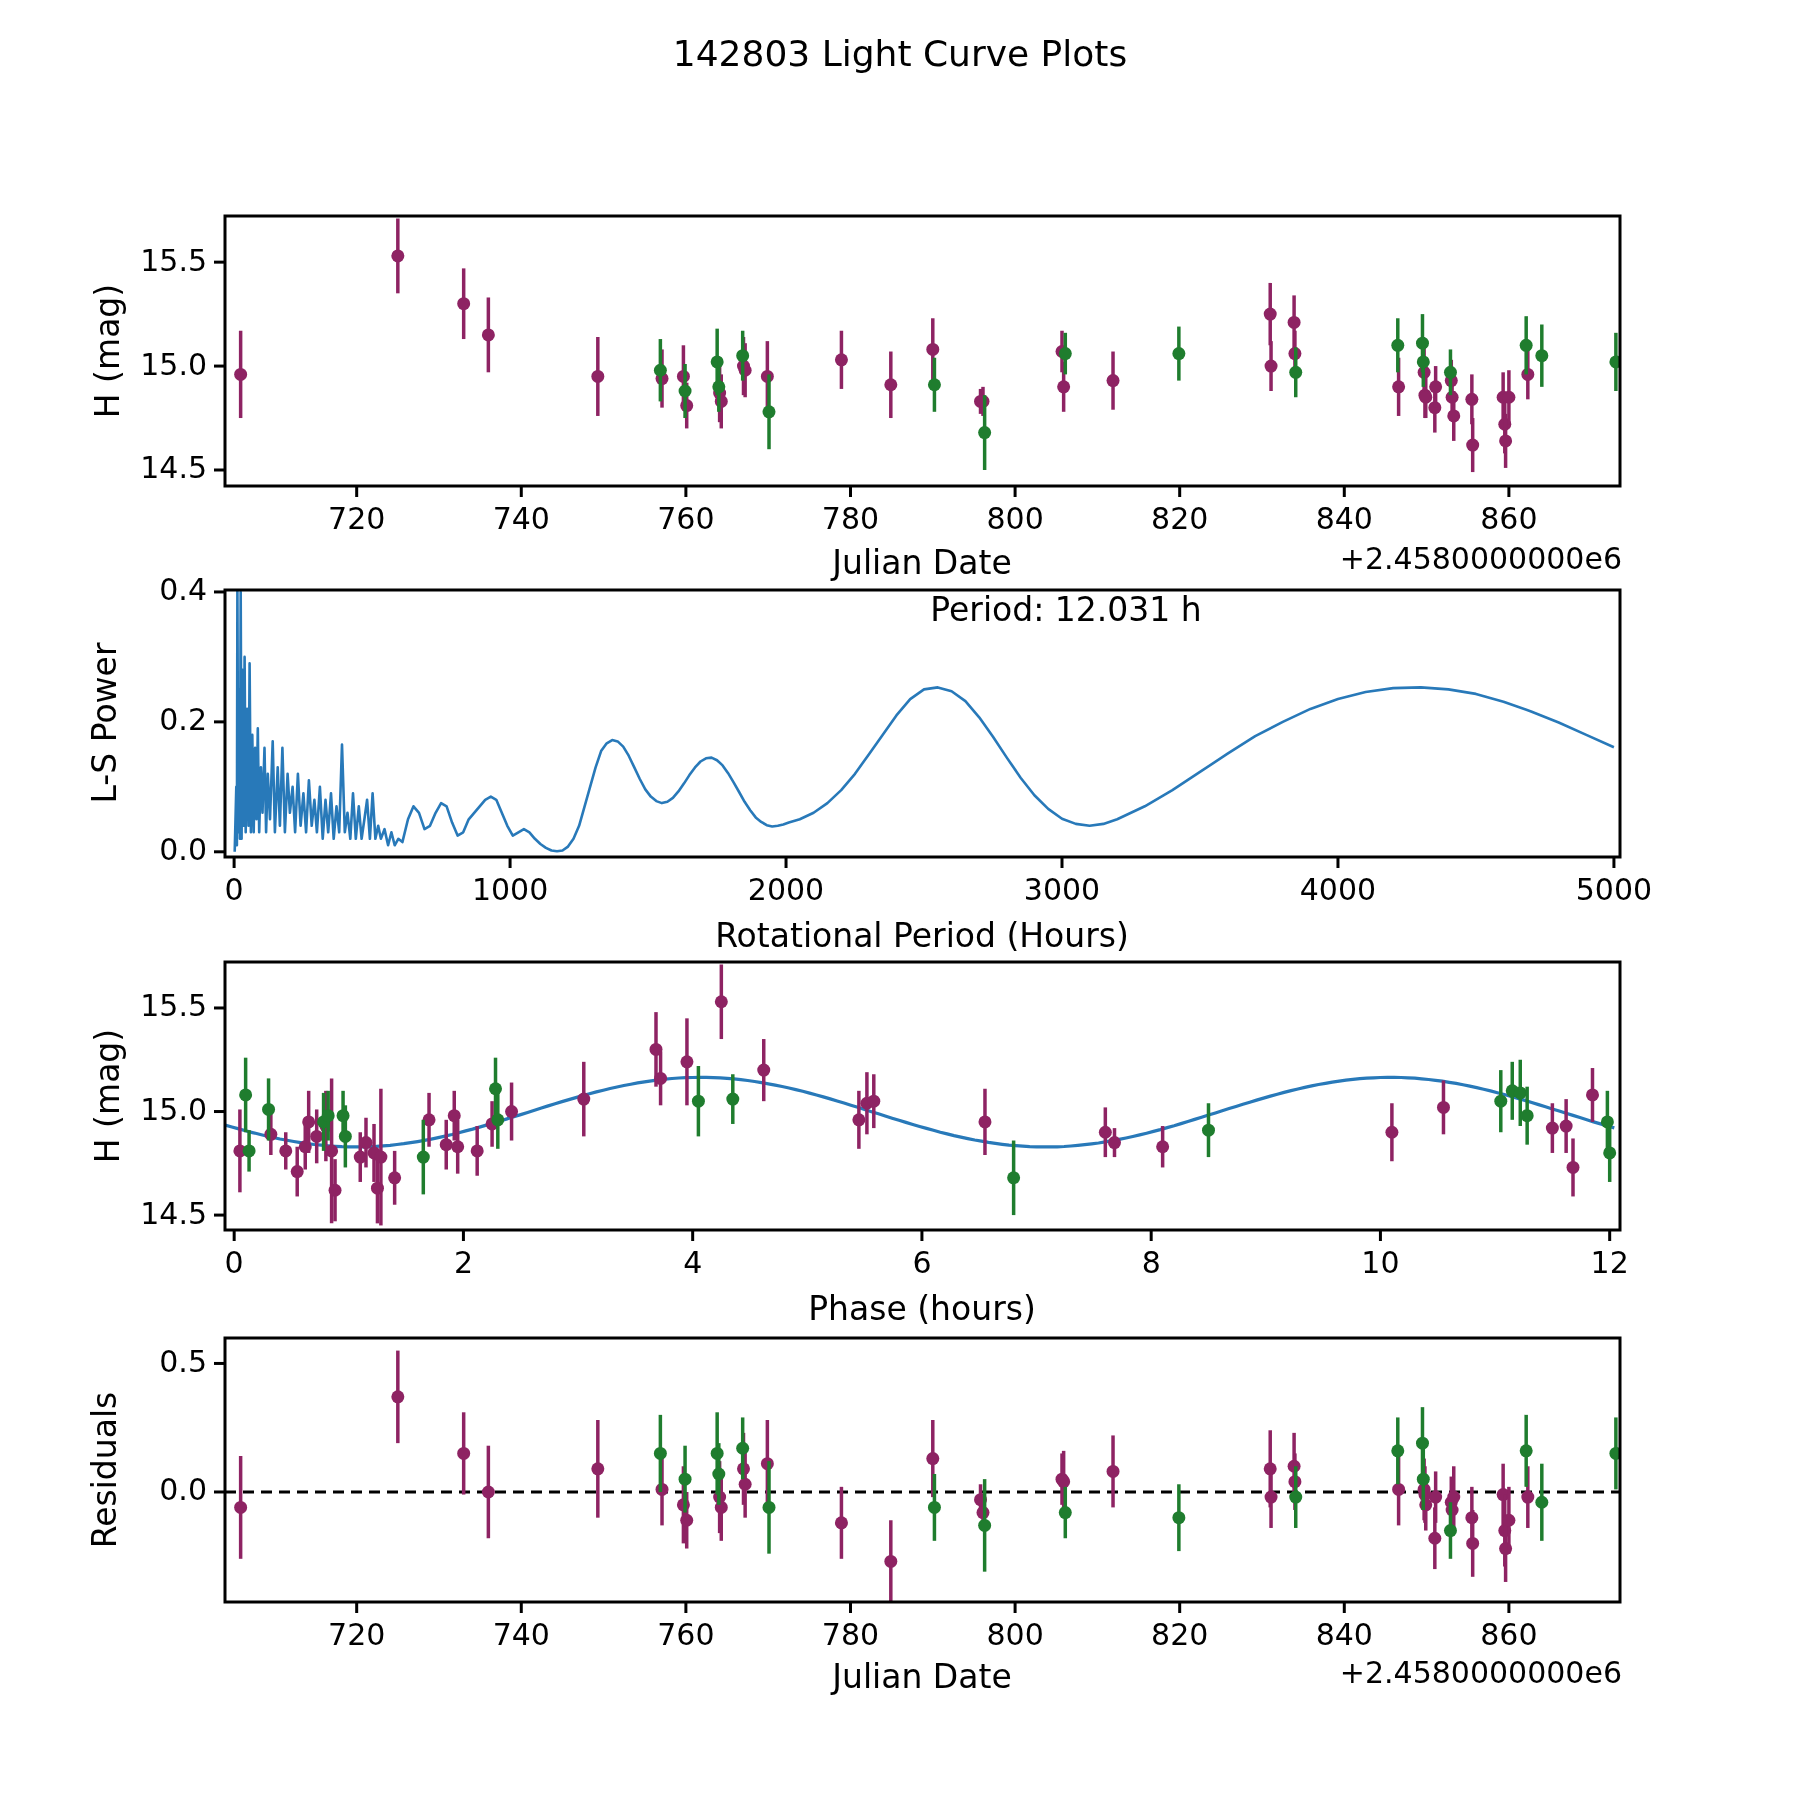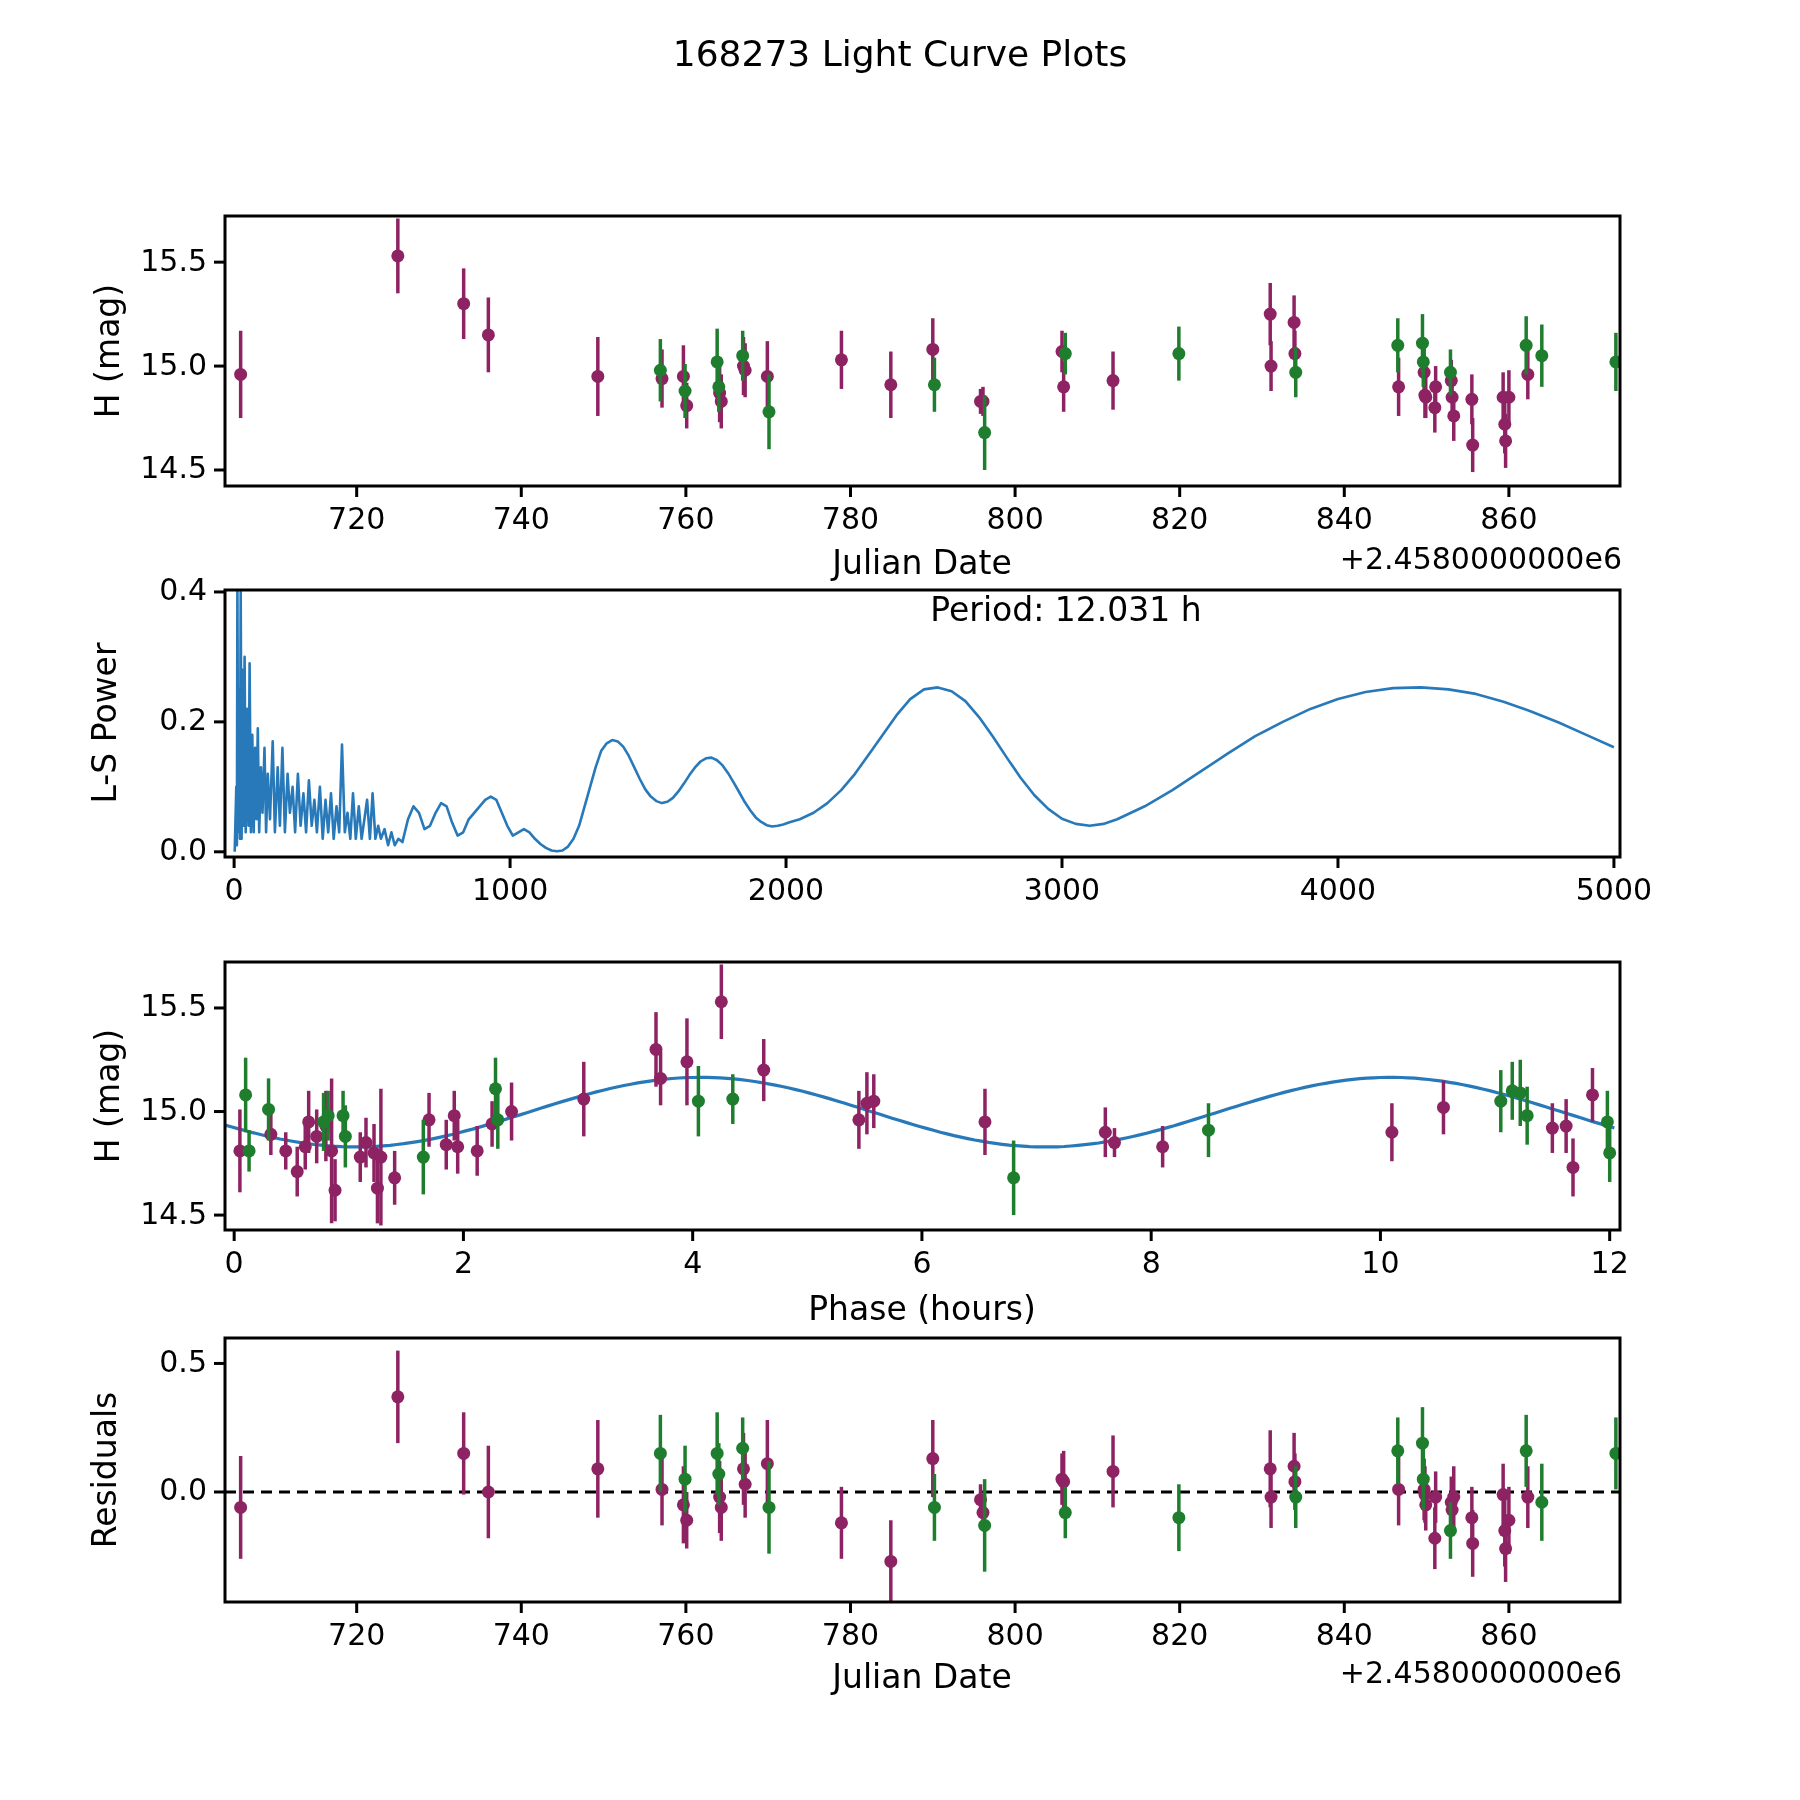--- a/index.html
+++ b/index.html
@@ -510,27 +510,28 @@
             <line x1="1541.8141592920354" y1="1540.8198636806233" x2="1541.8141592920354" y2="1463.7020447906523" stroke="#1f7d2e" stroke-width="3.5"></line>
             <circle cx="1541.8141592920354" cy="1502.2609542356377" r="6.5" fill="#1f7d2e"></circle>
             <line x1="1615.8849557522124" y1="1489.4079844206426" x2="1615.8849557522124" y2="1417.43135345667" stroke="#1f7d2e" stroke-width="3.5"></line>
             <circle cx="1615.8849557522124" cy="1453.4196689386563" r="6.5" fill="#1f7d2e"></circle>
           </g>
         </g>
         <rect x="225" y="1338" width="1395" height="264" fill="none" stroke="#000000" stroke-width="3"></rect>
       </g>
     </svg>
 
-  <div class="fig-label fig-title" style="left:900px;top:53px;">168273 Light Curve Plots</div>
+  <div class="fig-label fig-title" style="left:900px;top:53px;">142803 Light Curve Plots</div>
 
   <div class="fig-label axis-label ylabel" style="left:107px;top:351px;">H (mag)</div>
   <div class="fig-label axis-label" style="left:922px;top:562px;">Julian Date</div>
   <div class="fig-label offset-label" style="left:1622px;top:558px;">+2.4580000000e6</div>
 
   <div class="fig-label axis-label ylabel" style="left:104px;top:723px;">L-S Power</div>
+  <div class="fig-label axis-label" style="left:922px;top:935px;">Rotational Period (Hours)</div>
   <div class="fig-label annotation" style="left:1066px;top:609px;">Period: 12.031 h</div>
 
   <div class="fig-label axis-label ylabel" style="left:107px;top:1096px;">H (mag)</div>
   <div class="fig-label axis-label" style="left:922px;top:1308px;">Phase (hours)</div>
 
   <div class="fig-label axis-label ylabel" style="left:104px;top:1470px;">Residuals</div>
   <div class="fig-label axis-label" style="left:922px;top:1676px;">Julian Date</div>
   <div class="fig-label offset-label" style="left:1622px;top:1672px;">+2.4580000000e6</div>
 </div>
 

